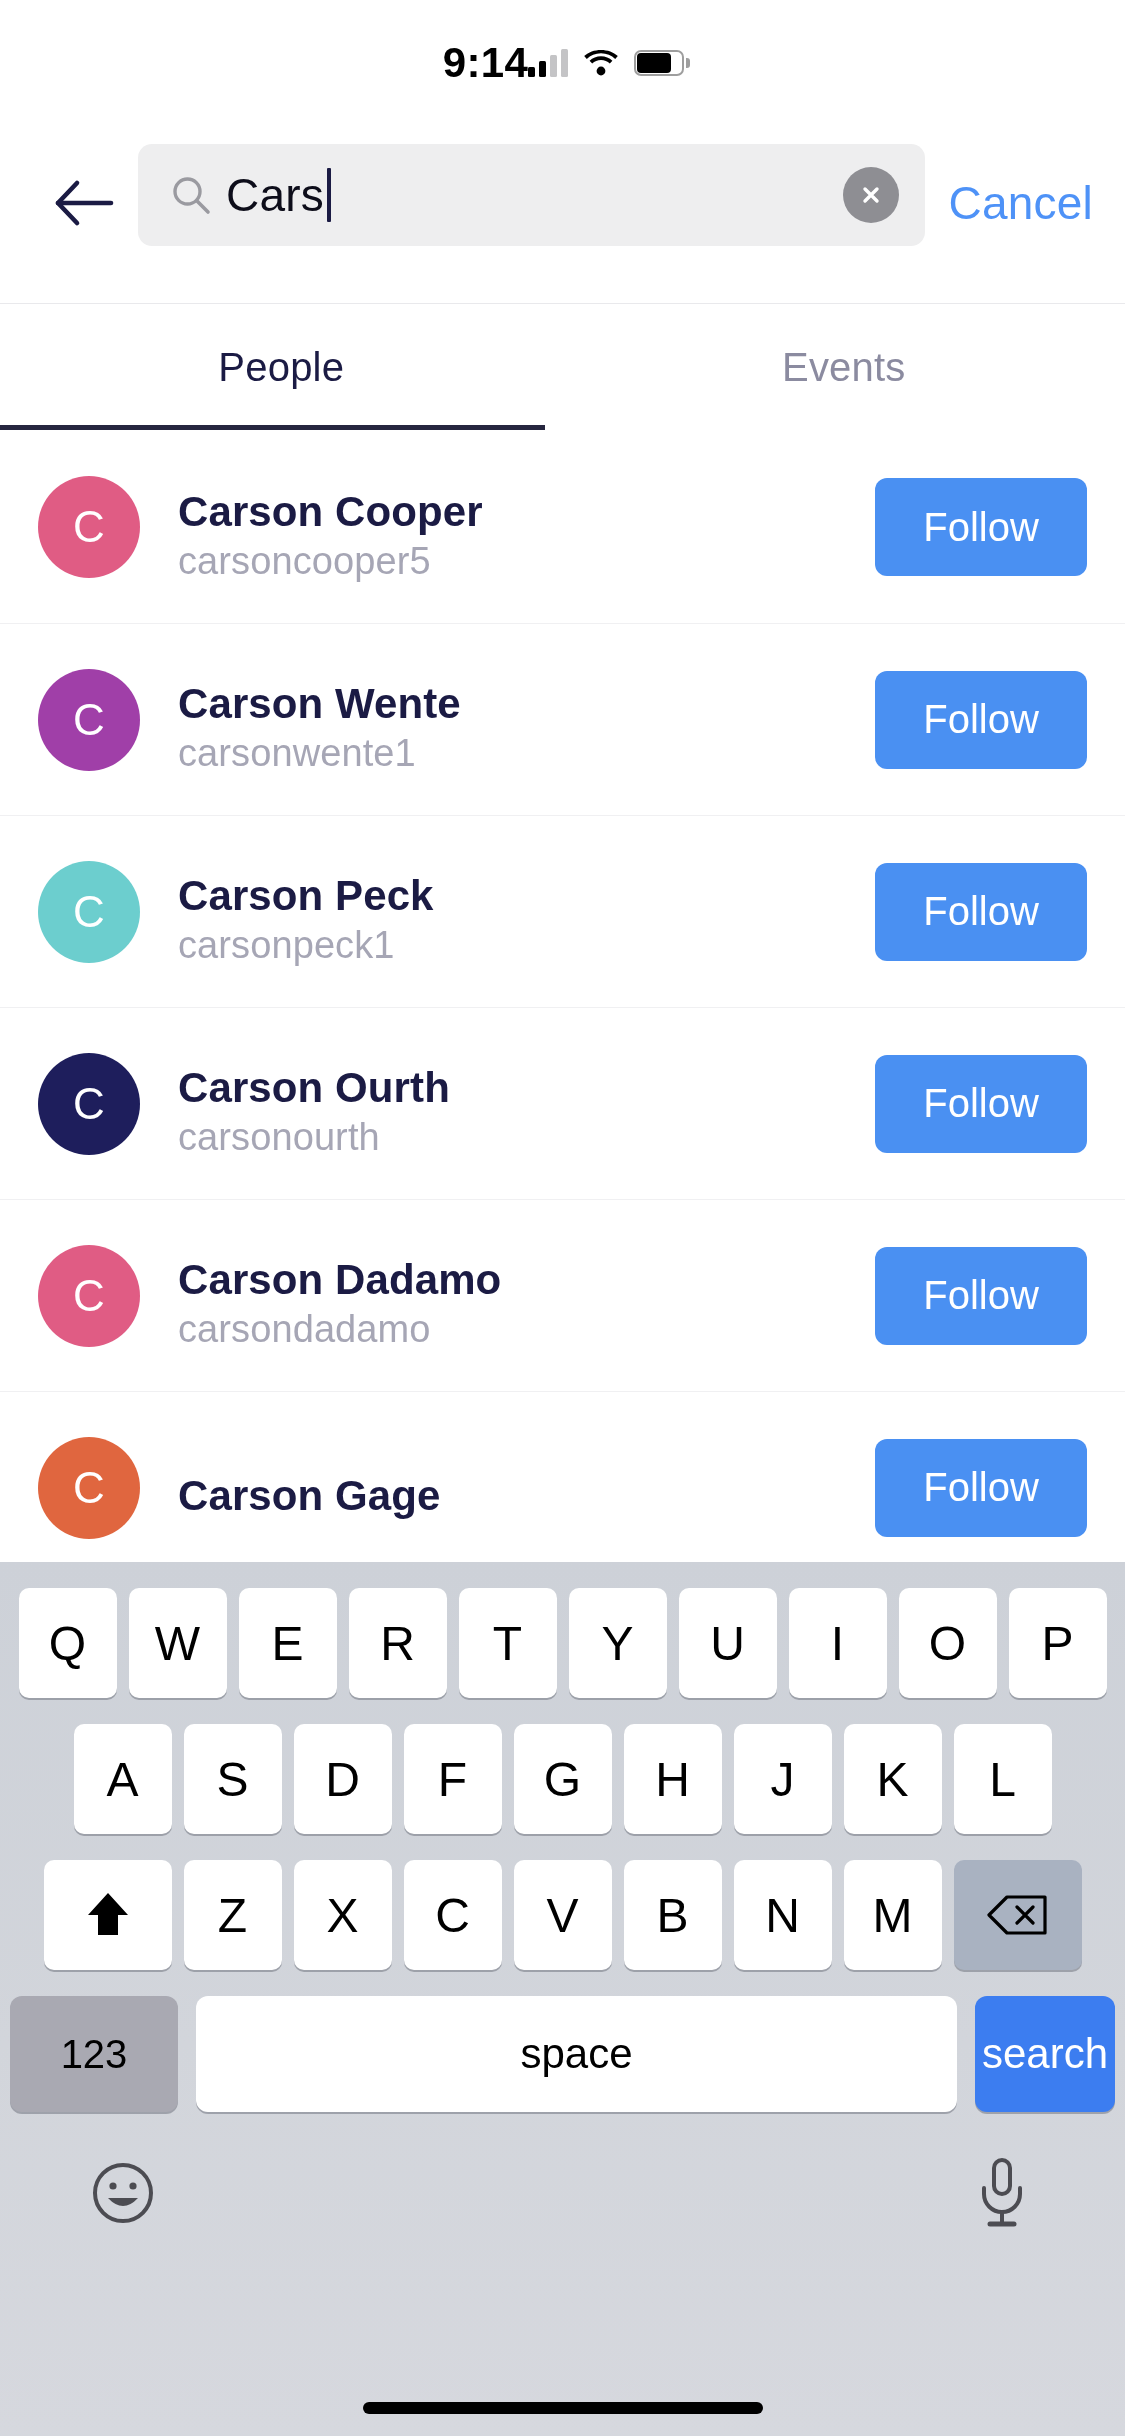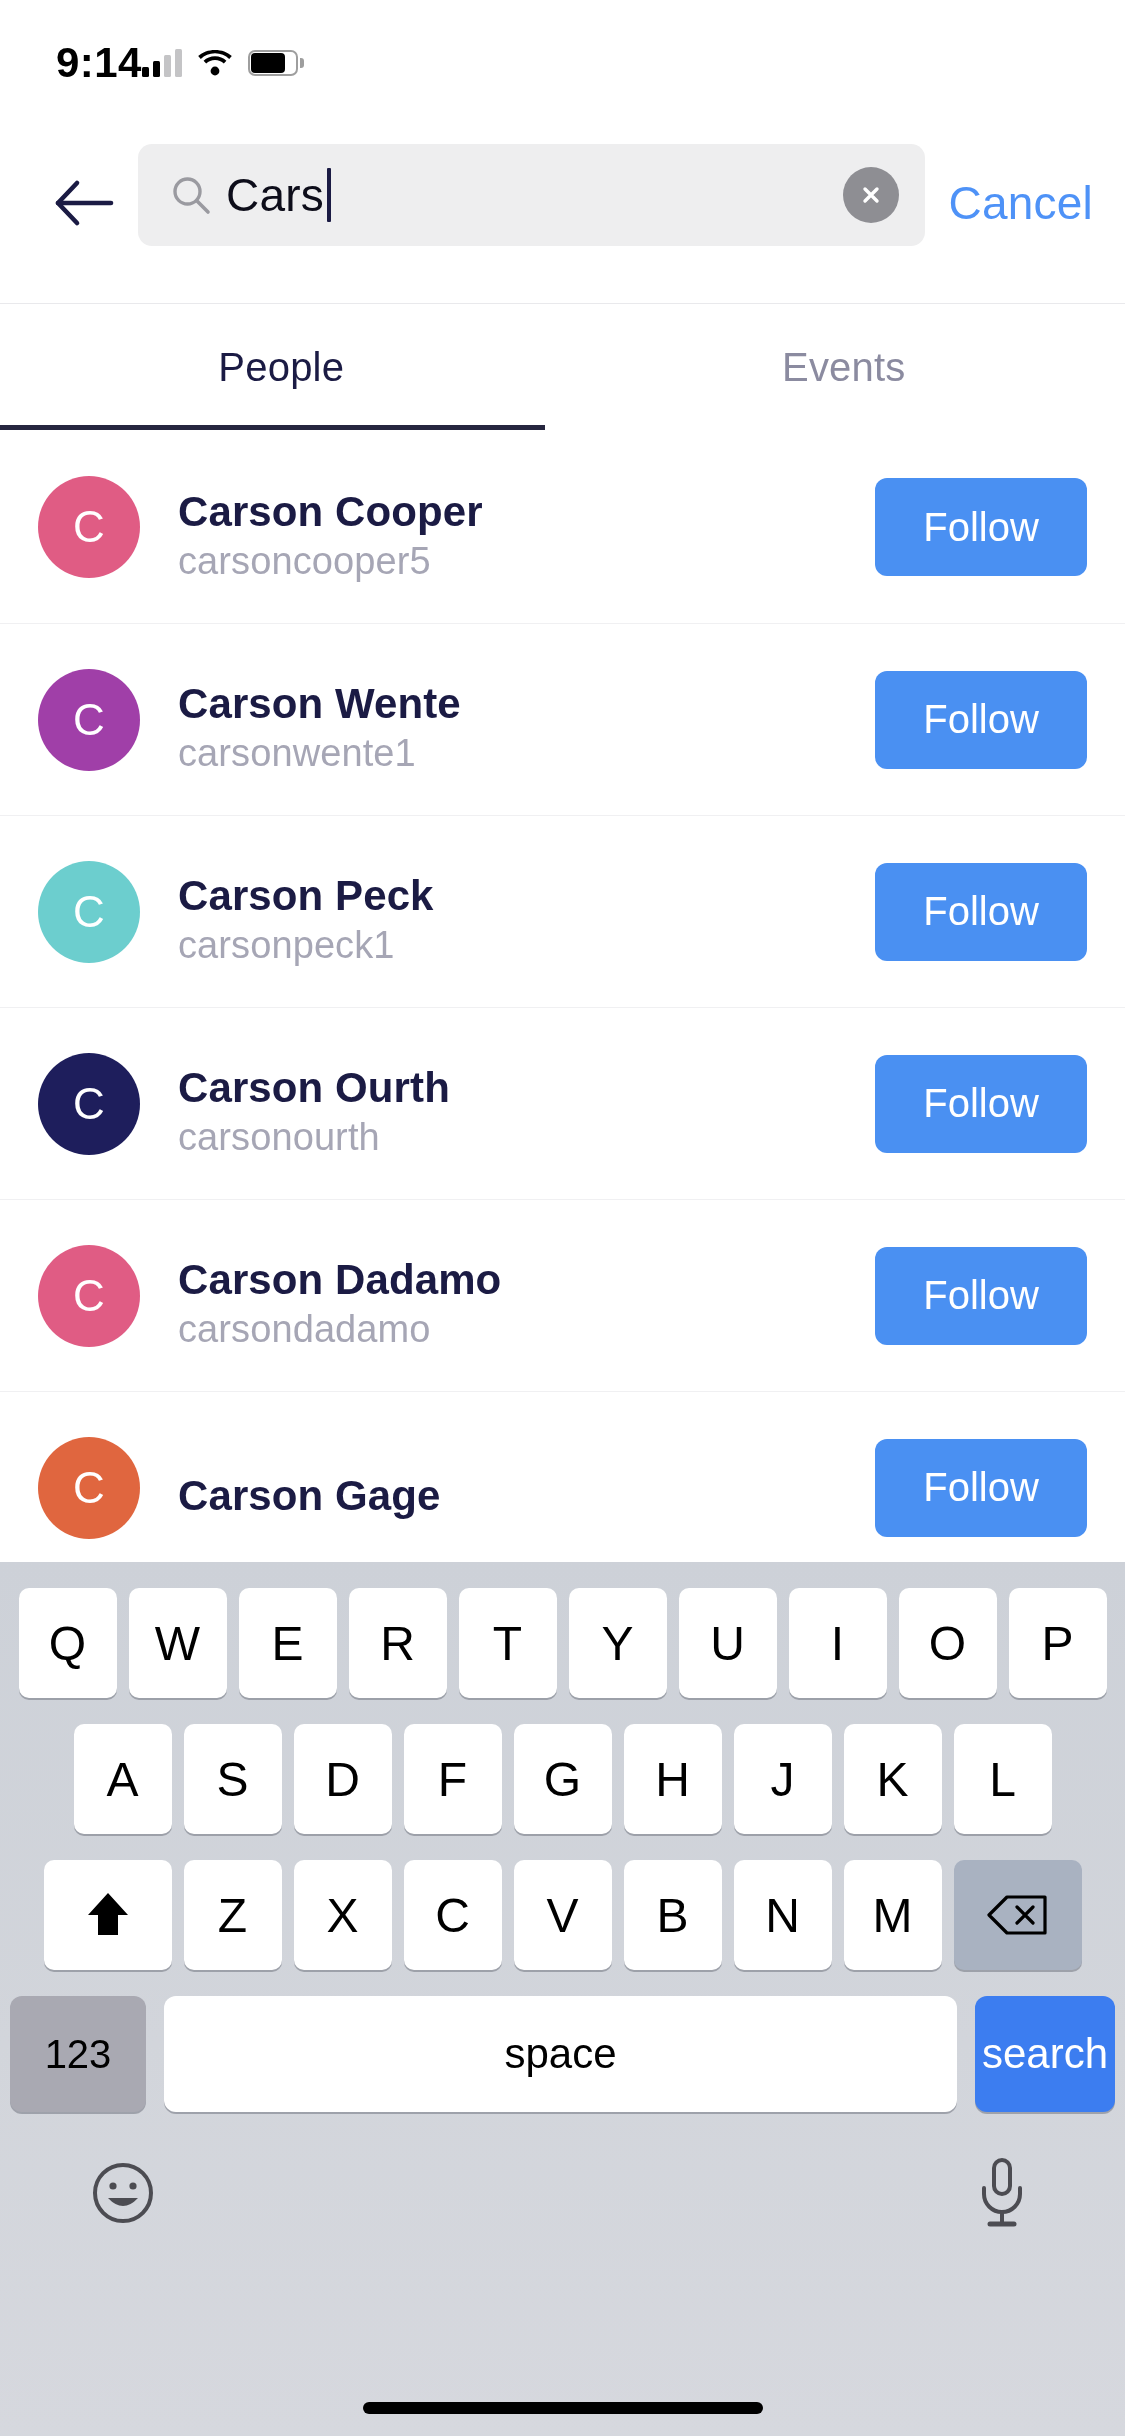--- a/index.html
+++ b/index.html
@@ -7,21 +7,21 @@
     width:1125px; height:2436px;
     background:#ffffff;
     font-family:"Liberation Sans", sans-serif;
     overflow:hidden;
   }
   #screen { position:relative; width:1125px; height:2436px; background:#fff; }
 
   
   .status-bar {
     position:absolute; top:0; left:0; width:1125px; height:100px;
-    display:flex; align-items:center; justify-content:flex-start;
+    display:flex; align-items:center; justify-content:center;
     padding:26px 54px 0 56px;
   }
   .status-time {
     font-size:42px; font-weight:600; color:#000; letter-spacing:0.4px;
   }
   .status-right { display:flex; align-items:center; gap:16px; }
   .sig-bars { display:flex; align-items:flex-end; gap:4px; height:28px; }
   .sig-bars i { display:block; width:7px; background:#000; border-radius:1.5px; }
   .sig-bars i:nth-child(1){ height:10px; }
   .sig-bars i:nth-child(2){ height:16px; }
@@ -141,21 +141,21 @@
     display:flex; align-items:center; justify-content:center;
     font-size:48px; color:#000; font-weight:400;
     height:110px;
   }
   .krow.r1 .key { width:98px; }
   .krow.r2 .key { width:98px; }
   .krow.r3 .key.letter { width:98px; }
   .key.shift { width:128px; background:#fff; }
   .key.backspace { width:128px; background:#a9b2c1; }
   .key.num {
-    width:136px; height:116px; background:#a9a9b2; font-size:40px;
+    width:168px; height:116px; background:#a9a9b2; font-size:40px;
     color:#000; border-radius:12px;
   }
   .key.space {
     flex:1 1 auto; height:116px; background:#fff; font-size:42px;
     border-radius:12px; margin:0 4px;
   }
   .key.search-key {
     width:140px; height:116px; background:#3c7df0; color:#fff;
     font-size:42px; border-radius:12px;
   }

